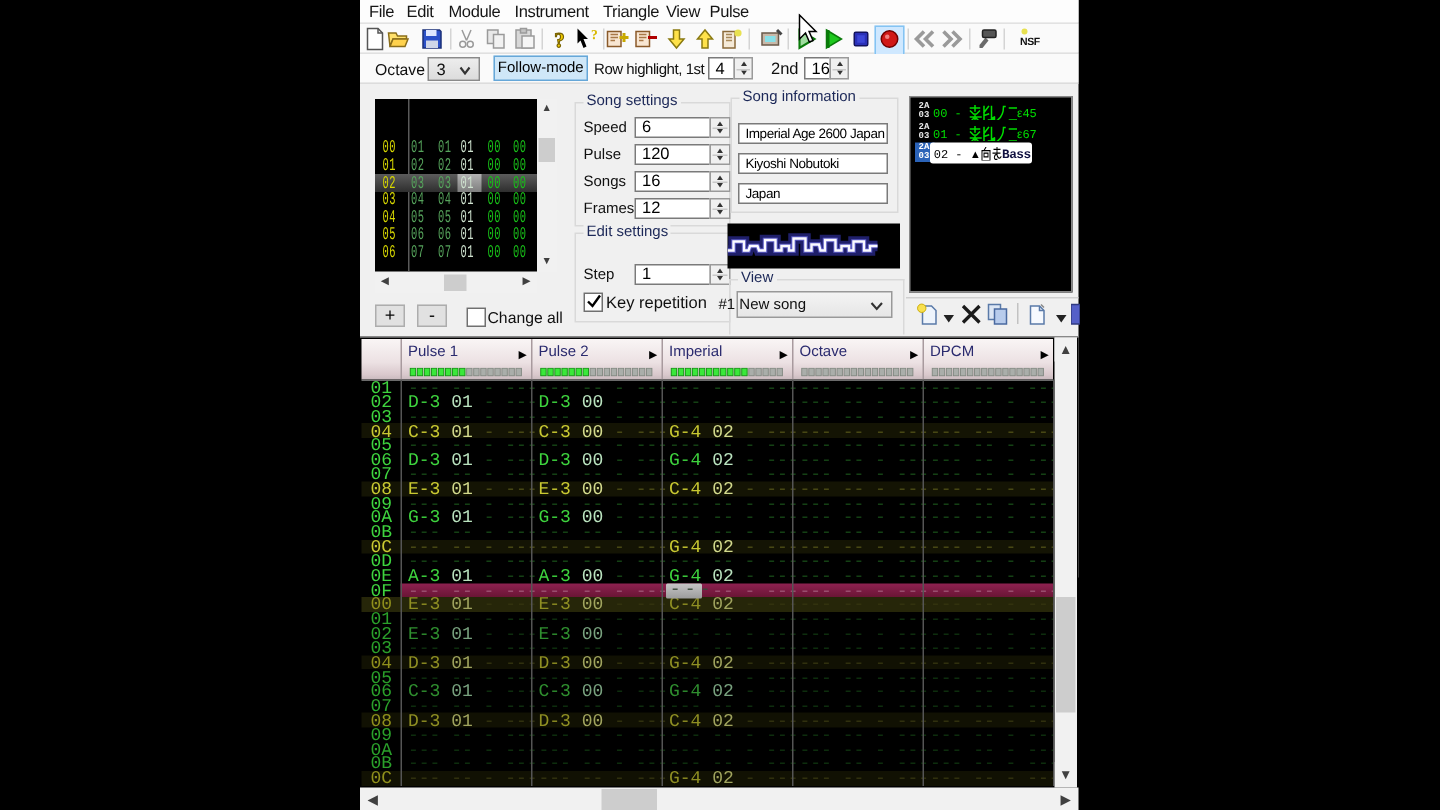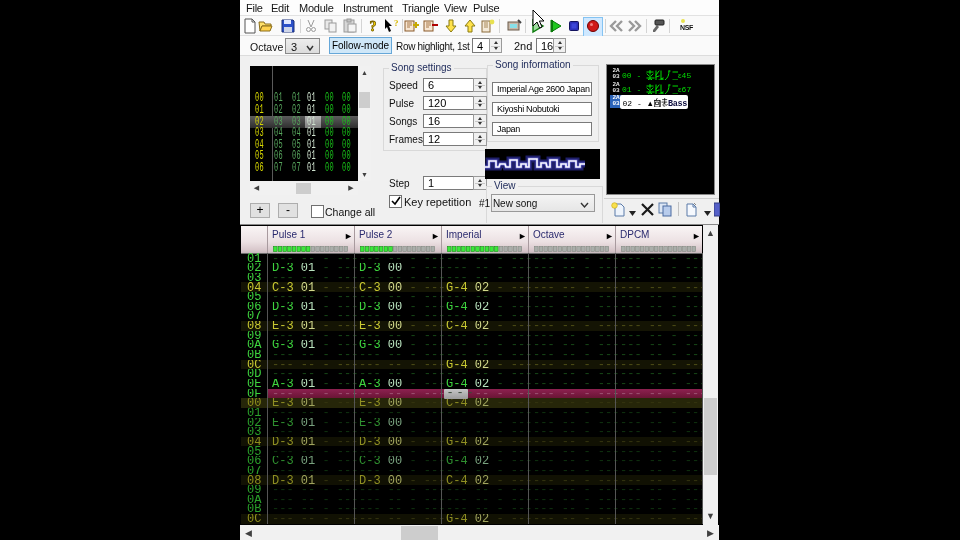--- a/index.html
+++ b/index.html
@@ -259,20 +259,23 @@
 <div class="spin" style="left:233px;top:114px;width:12px;height:12px">
       <b></b>
     </div>
 <div class="lbl" style="left:149px;top:133.5px;font-size:10px">Frames</div>
 <div class="edit" style="left:183px;top:132px;width:49px;height:12px">
       <i>12</i>
     </div>
 <div class="spin" style="left:233px;top:132px;width:12px;height:12px">
       <b></b>
     </div>
+<div class="grp" style="left:143px;top:155px;width:102px;height:58px">
+      <span>Edit settings</span>
+    </div>
 <div class="lbl" style="left:149px;top:177.5px;font-size:10px">Step</div>
 <div class="edit" style="left:183px;top:176px;width:49px;height:12px">
       <i>1</i>
     </div>
 <div class="spin" style="left:233px;top:176px;width:12px;height:12px">
       <b></b>
     </div>
 <div class="cb" style="left:149px;top:195px"></div>
 <div class="abs" style="left:151px;top:196px;width:10px;height:10px"><svg width="10" height="10">
         <path d="M1 5l3 3 5-7" fill="none" stroke="#000" stroke-width="1.6"></path>

